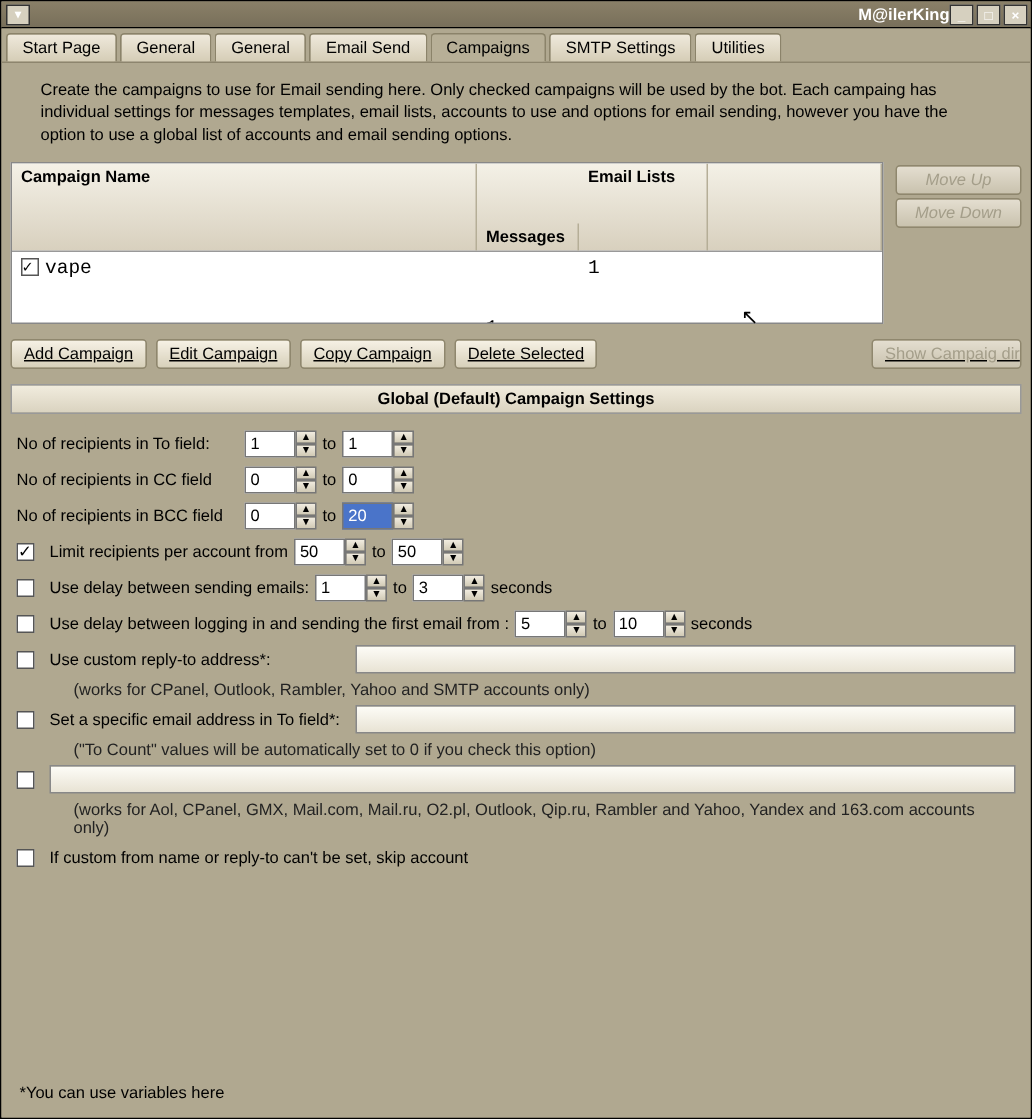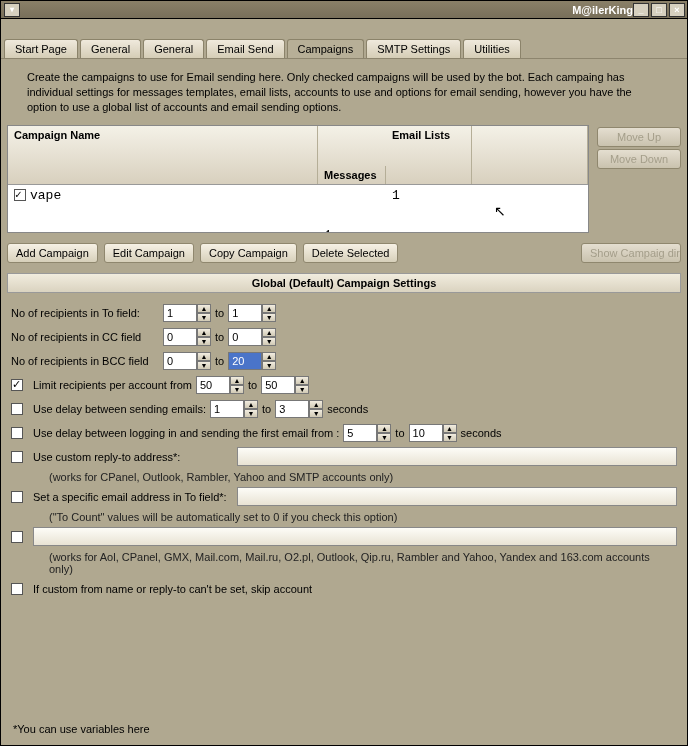--- a/index.html
+++ b/index.html
@@ -20,21 +20,21 @@
   align-items: center;
   font-size: 11px;
   font-weight: bold;
   border-bottom: 1px solid #000;
 }
 .titlebar .sysmenu { width: 16px; height: 14px; margin: 0 3px; background: #d6d0bf; border:1px solid #333; display:flex; align-items:center; justify-content:center; font-size:8px;}
 .titlebar .title { flex: 1; text-align: right; }
 .titlebar .winbtns { display:flex; gap:2px; margin-right:2px; }
 .titlebar .winbtn { width:16px; height:14px; background:#d6d0bf; border:1px solid #333; display:flex; align-items:center; justify-content:center; font-size:9px; }
 
-.tabbar { background:#b0a890; border-bottom:1px solid #8d856e; display:flex; padding-top:20px; padding-left:3px; }
+.tabbar { background:#b0a890; border-bottom:1px solid #8d856e; display:flex; padding-top:3px; padding-left:3px; }
 .tab {
   background: linear-gradient(#efe9dc,#d5cdb6);
   border: 1px solid #8b836a;
   border-bottom: none;
   border-radius: 3px 3px 0 0;
   padding: 3px 10px 3px 10px;
   font-size: 11px;
   margin-right: 2px;
   color:#000;
 }
@@ -55,34 +55,34 @@
 .gridhead div { padding:3px 6px; border-right:1px solid #b5ae97; }
 .col-name { flex: 0 0 310px; }
 .col-msgs { flex: 0 0 68px; margin-top: 40px; }
 .col-lists { flex: 0 0 86px; }
 .col-rest { flex:1; }
 .gridrow { display:flex; font-size:13px;font-family:Liberation Mono, monospace; }
 .gridrow div { padding:3px 6px; }
 .chk { display:inline-block; width:12px; height:12px; border:1px solid #555; background:#fff; position:relative; margin-right:4px; vertical-align:middle; }
 .chk.on::after { content:"✓"; position:absolute; top:-2px; left:0; font-size:11px; }
 
-.sidebtns { width: 84px; display:flex; flex-direction:column; gap:2px; padding-top:2px;}
+.sidebtns { width: 84px; display:flex; flex-direction:column; gap:2px; padding-top:2px;font-style:italic;}
 .btn {
   background: linear-gradient(#f6f1e5,#d7d0ba);
   border:1px solid #8f876e;
   border-radius:3px;
   padding:3px 8px;
   font-size:11px;
   color:#000;
   text-align:center;
   white-space:nowrap;
 }
 .btn.disabled { color:#a49e8a; background:linear-gradient(#e4ded0,#c9c2ae); }
 
-.rowbtns { display:flex; gap:6px; margin:6px 0 10px 0; align-items:flex-end;}
+.rowbtns { display:flex; gap:6px; margin:6px 0 10px 0; align-items:flex-end;text-decoration:underline;}
 .rowbtns .spacer { flex:1; }
 
 .settings-title {
   background:linear-gradient(#f1ecde,#dad3c0);
   border:1px solid #999;
   text-align:center;
   font-size:11px;
   font-weight:bold;
   padding:3px;
   margin-bottom:6px;

